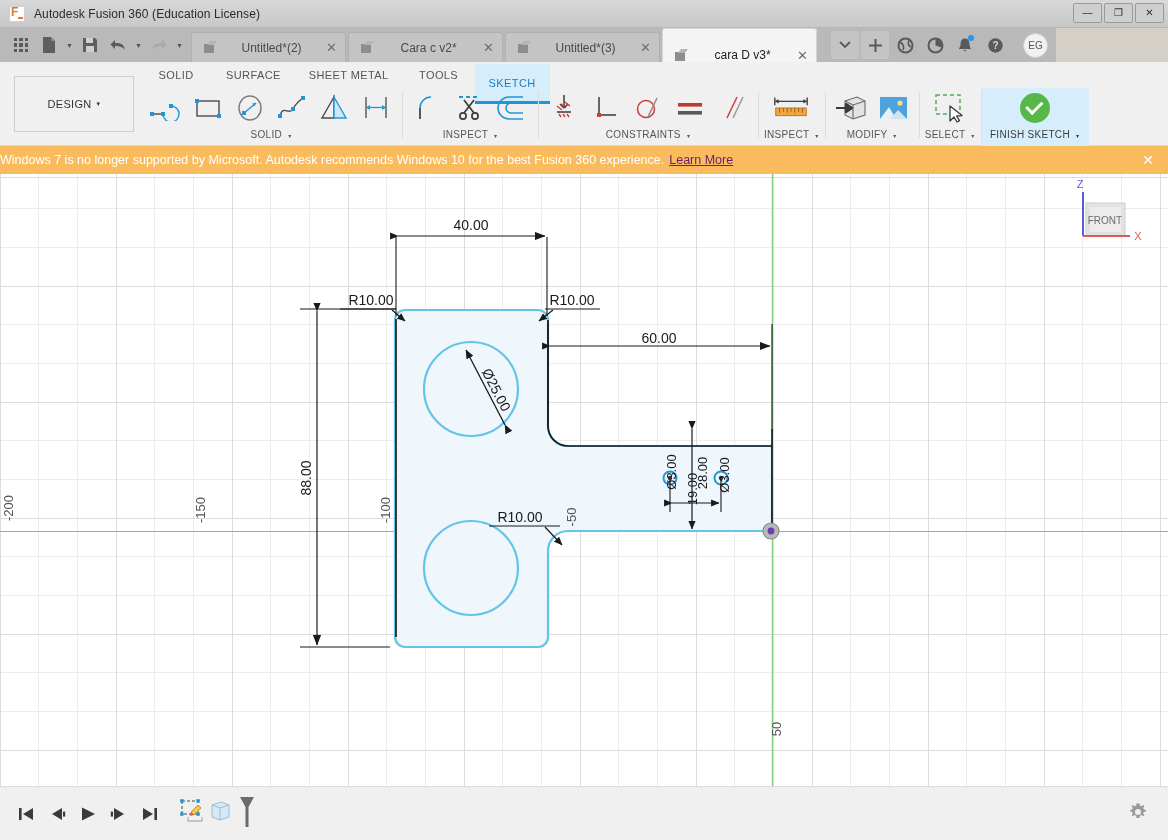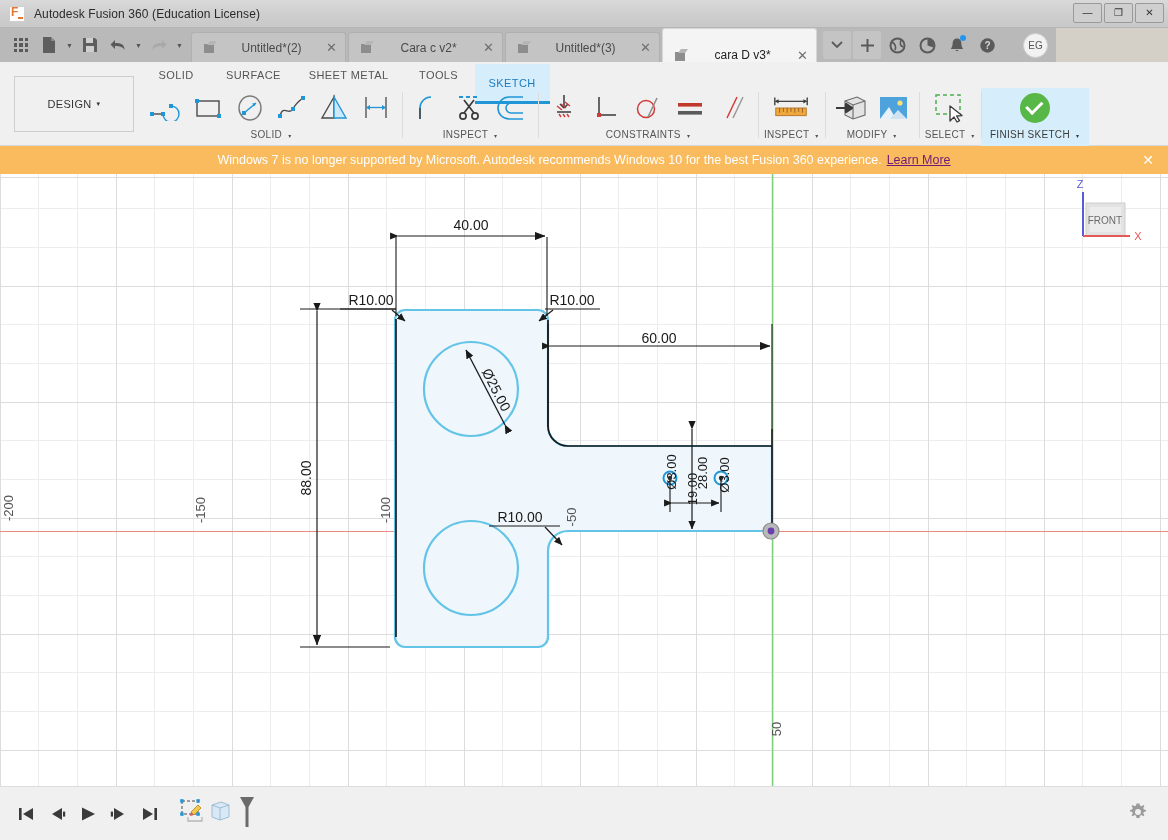--- a/index.html
+++ b/index.html
@@ -122,21 +122,21 @@
   .tr-btn {
     width: 28px; height: 30px;
     display: flex; align-items: center; justify-content: center;
     color: #5a5a5a; font-size: 15px; position: relative;
   }
   .tr-btn.boxed { background: #c4c4c4; border-radius:2px; height:28px;}
   .avatar {
     width: 25px; height: 25px; border-radius: 50%;
     background: #f2f2f2; border: 1px solid #cfcfcf;
     display:flex; align-items:center; justify-content:center;
-    font-size: 10px; color: #555; margin-left: 20px;
+    font-size: 10px; color: #555; margin-left: 12px;
   }
   .dot-badge {
     position: absolute; right: 5px; top: 5px;
     width: 6px; height: 6px; border-radius: 50%; background: #2196f3;
   }
 
   
   .ribbon {
     position: absolute; left: 0; top: 62px;
     width: 1168px; height: 84px;
@@ -205,21 +205,21 @@
     content: ""; width: 13px; height: 7px;
     border-left: 3px solid #fff; border-bottom: 3px solid #fff;
     transform: rotate(-45deg) translate(1px,-2px);
   }
 
   
   .banner {
     position: absolute; left: 0; top: 146px;
     width: 1168px; height: 28px;
     background: #f9bb5e;
-    display: flex; align-items: center; justify-content: center;
+    display: flex; align-items: center; 
     color: #ffffff; font-size: 12.5px;
   }
   .banner a { color: #701a75; text-decoration: underline; }
   .banner .bclose {
     position: absolute; right: 14px; font-size: 14px; color: #ffffff;
   }
 
   
   .canvas {
     position: absolute; left: 0; top: 174px;

